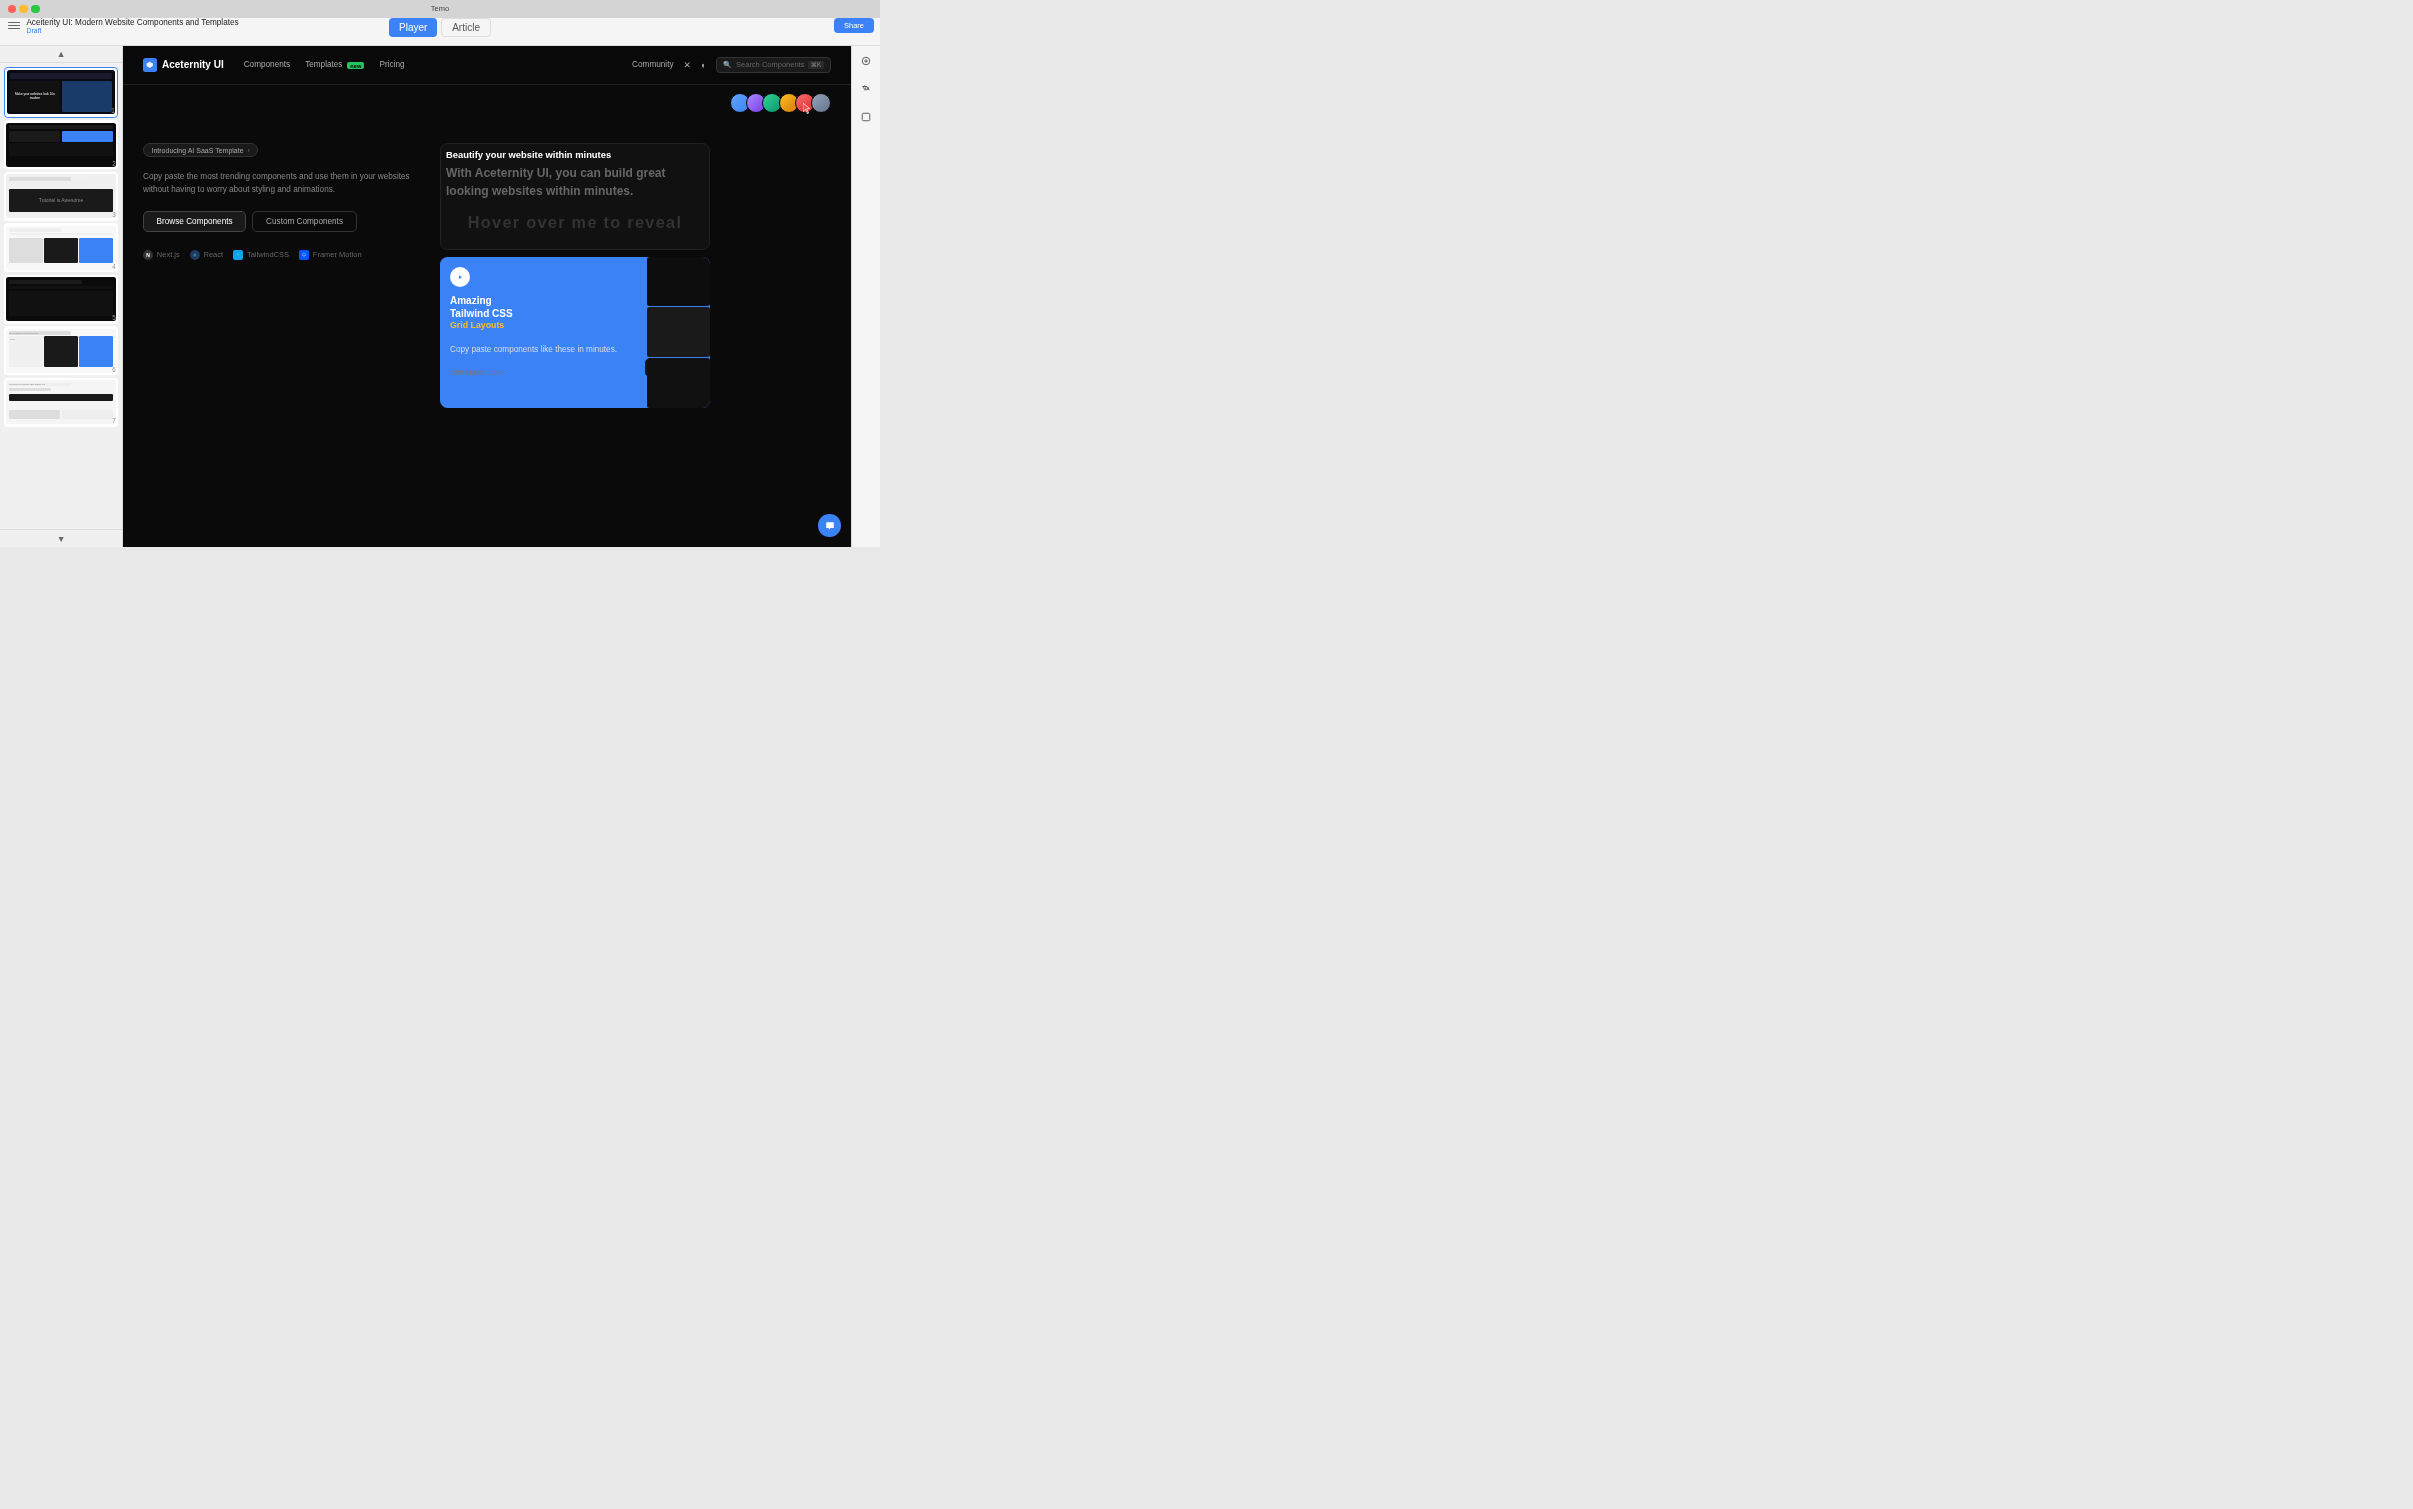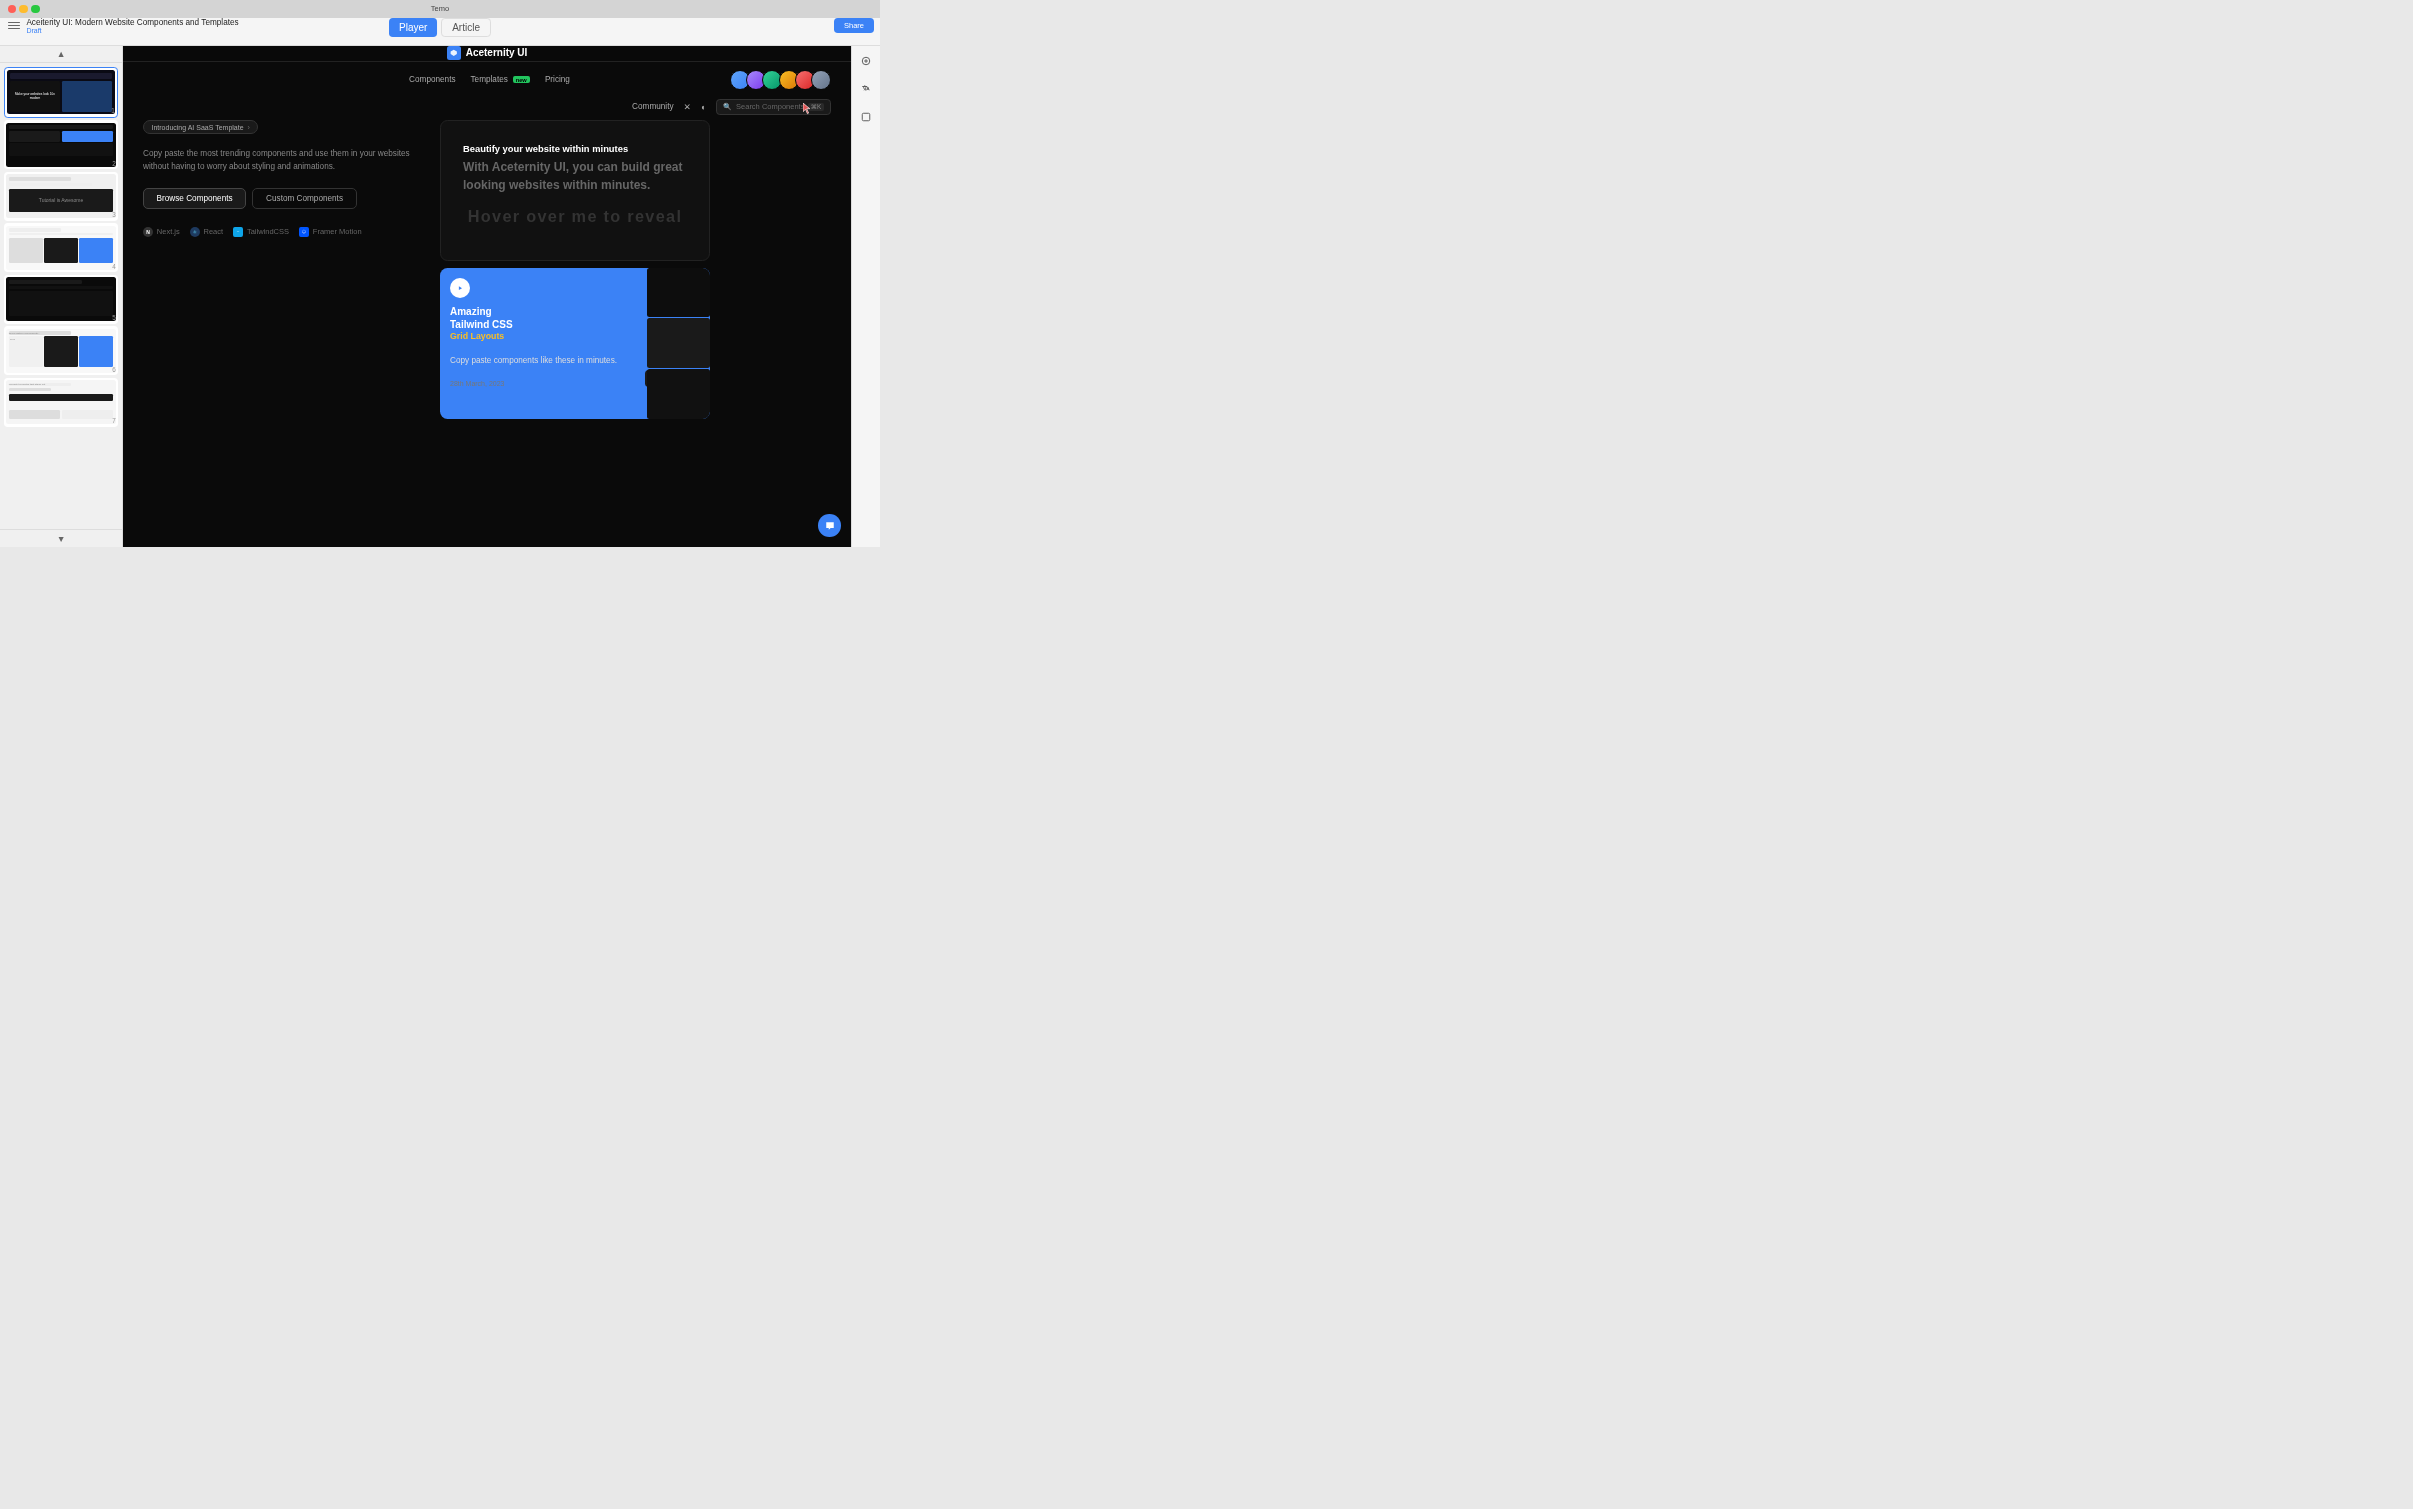--- a/index.html
+++ b/index.html
@@ -49,21 +49,21 @@
     .content-area { flex: 1; background: white; overflow-y: auto; position: relative; }
 
     
     .right-sidebar { width: 29px; background: #f5f5f5; border-left: 0.6px solid #ddd; display: flex; flex-direction: column; align-items: center; padding: 6.3px 0; gap: 8.8px; }
     .rs-icon { width: 19px; height: 19px; display: flex; align-items: center; justify-content: center; cursor: pointer; color: #555; font-size: 10px; border-radius: 3.8px; }
 
     
     .website-frame { width: 100%; height: 100%; background: #0a0a0a; overflow: hidden; position: relative; }
 
     
-    .w-nav { height: 16px; background: rgba(10,10,10,0.95); border-bottom: 0.6px solid #222; display: flex; align-items: center; padding: 0 20px; gap: 15px; flex-direction: column; }
+    .w-nav { height: 39px; background: rgba(10,10,10,0.95); border-bottom: 0.6px solid #222; display: flex; align-items: center; padding: 0 20px; gap: 15px; }
     .w-nav-logo { display: flex; align-items: center; gap: 5px; color: white; font-size: 10px; font-weight: 600; }
     .w-nav-logo-icon { width: 14px; height: 14px; background: #3b82f6; border-radius: 2.5px; display: flex; align-items: center; justify-content: center; }
     .w-nav-links { display: flex; gap: 15px; margin-left: 5px; }
     .w-nav-link { color: #aaa; font-size: 8.2px; cursor: pointer; }
     .w-nav-badge { background: #22c55e; color: #000; font-size: 5.7px; padding: 0.6px 3.1px; border-radius: 1.9px; font-weight: 600; margin-left: 2.5px; }
     .w-nav-right { margin-left: auto; display: flex; align-items: center; gap: 10px; }
     .w-search-box { background: #1a1a1a; border: 0.6px solid #333; border-radius: 3.8px; padding: 2.5px 6.3px; display: flex; align-items: center; gap: 3.8px; color: #666; font-size: 7.5px; }
     .w-search-kbd { background: #2a2a2a; border-radius: 1.9px; padding: 0.6px 2.5px; font-size: 6.3px; color: #888; }
 
     
@@ -73,21 +73,21 @@
     .w-hero-title { font-size: 26.4px; font-weight: 700; color: white; line-height: 1.15; margin-bottom: 10px; }
     .w-hero-desc { color: #888; font-size: 8.2px; line-height: 1.6; margin-bottom: 15px; }
     .w-hero-btns { display: flex; gap: 6.3px; margin-bottom: 17.6px; }
     .w-btn-primary { background: #1a1a1a; border: 0.6px solid #444; color: white; padding: 5px 12.6px; border-radius: 5px; font-size: 8.2px; font-weight: 500; cursor: pointer; }
     .w-btn-secondary { background: transparent; border: 0.6px solid #333; color: #aaa; padding: 5px 12.6px; border-radius: 5px; font-size: 8.2px; cursor: pointer; }
     .w-tech-stack { display: flex; gap: 10px; align-items: center; }
     .w-tech-item { display: flex; align-items: center; gap: 3.8px; color: #666; font-size: 7.5px; }
 
     
     .w-hero-right { flex: 1; max-width: 270px; display: flex; flex-direction: column; gap: 6.3px; }
-    .w-card-main { background: #111; border: 0.6px solid #222; border-radius: 7.5px; padding: 22px; min-height: 107px; position: relative; overflow: hidden; }
+    .w-card-main { background: #111; border: 0.6px solid #222; border-radius: 7.5px; padding: 5px; min-height: 107px; position: relative; overflow: hidden; }
     .w-card-title-sm { color: white; font-size: 9.4px; font-weight: 600; margin-bottom: 3.8px; }
     .w-card-desc-sm { color: #666; font-size: 12px; line-height: 1.5; font-weight: bold; }
     .w-hover-text { color: #333; font-size: 16.3px; font-weight: 600; text-align: center; padding: 12.6px 0; letter-spacing: 1.3px; }
     .w-cards-row { display: flex; gap: 6.3px; }
     .w-card-blue { background: #3b82f6; border-radius: 7.5px; padding: 10px; flex: 1; min-height: 151px; position: relative; overflow: hidden; }
     .w-card-play { width: 20px; height: 20px; background: white; border-radius: 50%; display: flex; align-items: center; justify-content: center; margin-bottom: 7.5px; }
     .w-card-blue-title { color: white; font-size: 10px; font-weight: 700; line-height: 1.3; }
     .w-card-blue-sub { color: #fbbf24; font-size: 8.8px; font-weight: 600; }
     .w-card-img-strip { position: absolute; right: 0; top: 0; bottom: 0; width: 63px; display: flex; flex-direction: column; gap: 1.3px; overflow: hidden; }
     .w-img-block { flex: 1; background: #1a1a1a; border-radius: 2.5px; }

